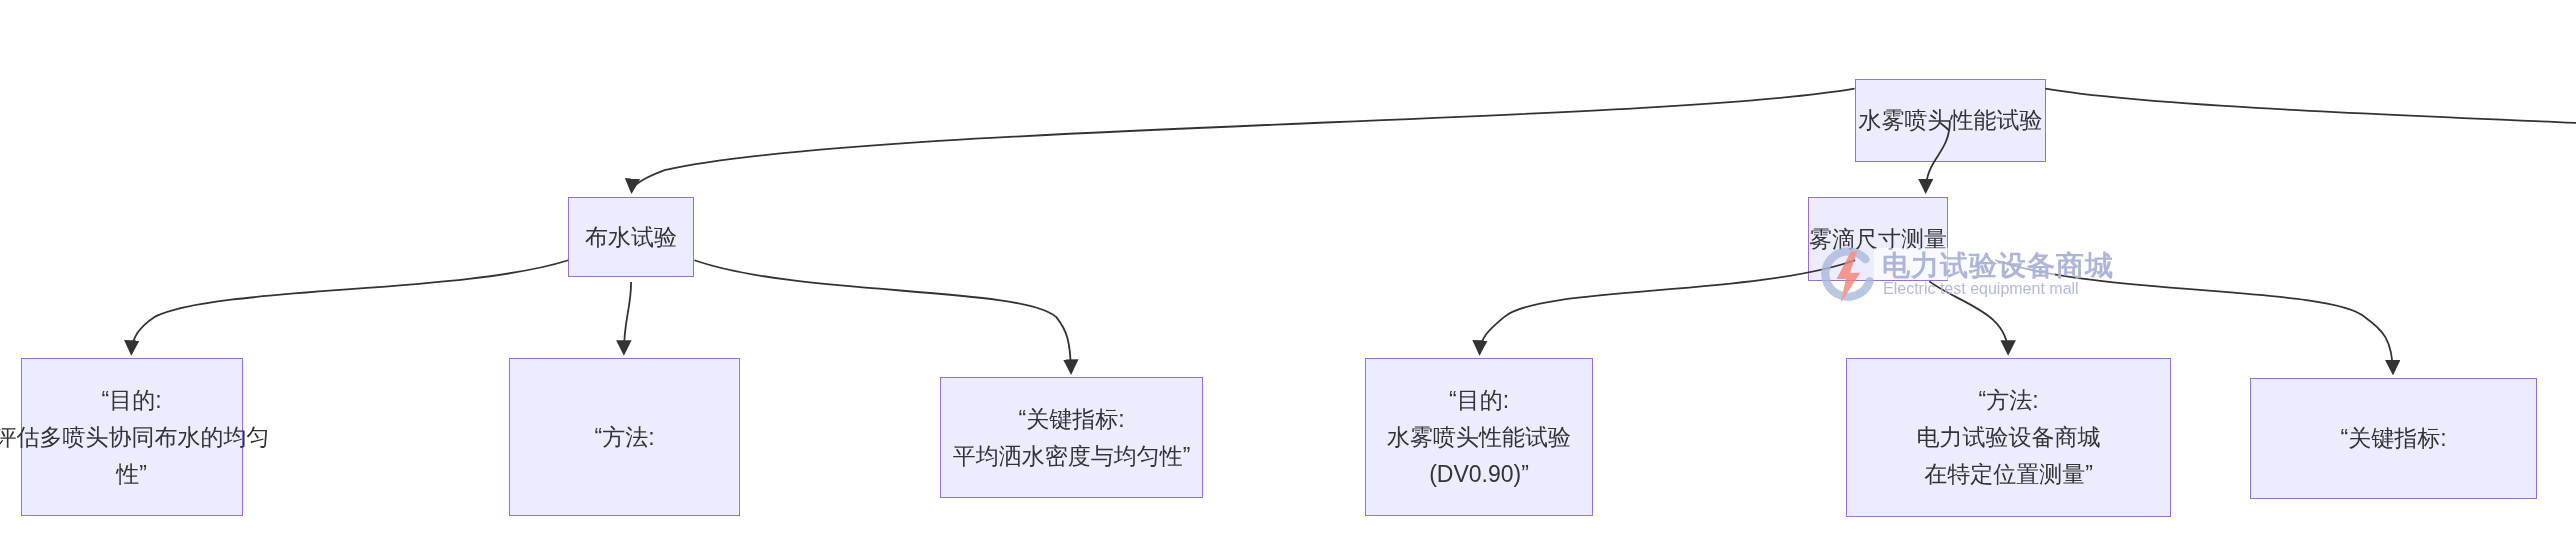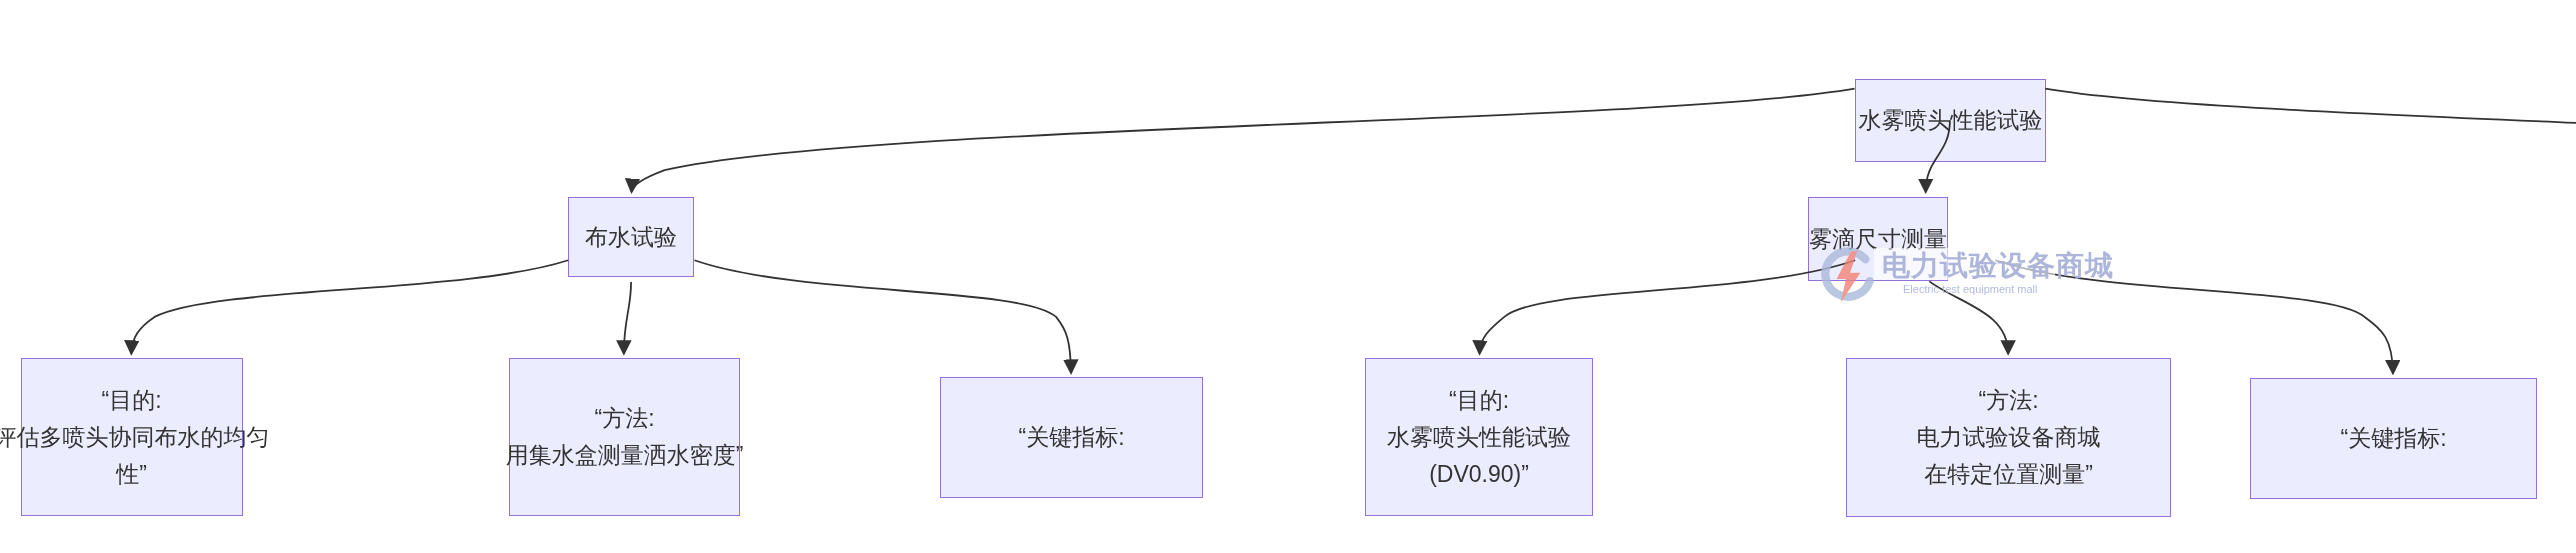--- a/index.html
+++ b/index.html
@@ -11,22 +11,22 @@
           font-family:"Liberation Sans","DejaVu Sans",sans-serif;color:var(--text);}
   .node{position:absolute;background:var(--node-fill);border:1.5px solid var(--node-border);
         box-sizing:border-box;display:flex;flex-direction:column;align-items:center;justify-content:center;
         text-align:center;font-size:23px;line-height:37px;z-index:2;}
   .node span{display:block;white-space:nowrap;}
   #edges{position:absolute;left:0;top:0;z-index:3;pointer-events:none;}
   #watermark{position:absolute;z-index:4;pointer-events:none;}
   .wm-band{position:absolute;left:1874px;top:248px;width:181px;height:32px;background:rgba(255,255,255,0.62);}
   .wm-cn{position:absolute;left:1882px;top:251px;width:175px;font-weight:bold;font-size:28px;line-height:29px;
          letter-spacing:1px;color:var(--wm-text);white-space:nowrap;opacity:0.95;}
-  .wm-en{position:absolute;left:1883px;top:281px;font-size:11px;line-height:16px;color:var(--wm-text);
-         white-space:nowrap;opacity:0.9;letter-spacing:0px;margin-left:20px;}
+  .wm-en{position:absolute;left:1883px;top:281px;font-size:16px;line-height:16px;color:var(--wm-text);
+         white-space:nowrap;opacity:0.9;letter-spacing:0px;}
   .wm-logo{position:absolute;left:1818px;top:247px;opacity:0.8;}
 </style>
 </head>
 <body>
 
 <div id="canvas">
 
   <svg id="edges" width="3905" height="554" viewBox="0 0 7580 1075">
     <defs>
       <marker id="arrow" viewBox="0 0 10 10" refX="8.5" refY="5" markerUnits="userSpaceOnUse" markerWidth="30" markerHeight="30" orient="auto">
@@ -63,24 +63,24 @@
     <span>雾滴尺寸测量</span>
   </div>
 
   <div class="node" style="left:20.6px;top:358px;width:222px;height:158px;">
     <span>“目的:</span>
     <span>评估多喷头协同布水的均匀</span>
     <span>性”</span>
   </div>
   <div class="node" style="left:509px;top:358px;width:231px;height:158px;">
     <span>“方法:</span>
-    <span>用集水盒测量洒水密度”</span>
   </div>
   <div class="node" style="left:940px;top:377px;width:263px;height:121px;">
     <span>“关键指标:</span>
+    <span>平均洒水密度与均匀性”</span>
   </div>
   <div class="node" style="left:1365px;top:358px;width:228px;height:158px;">
     <span>“目的:</span>
     <span>水雾喷头性能试验</span>
     <span>(DV0.90)”</span>
   </div>
   <div class="node" style="left:1846px;top:358px;width:325px;height:159px;">
     <span>“方法:</span>
     <span>电力试验设备商城</span>
     <span>在特定位置测量”</span>

